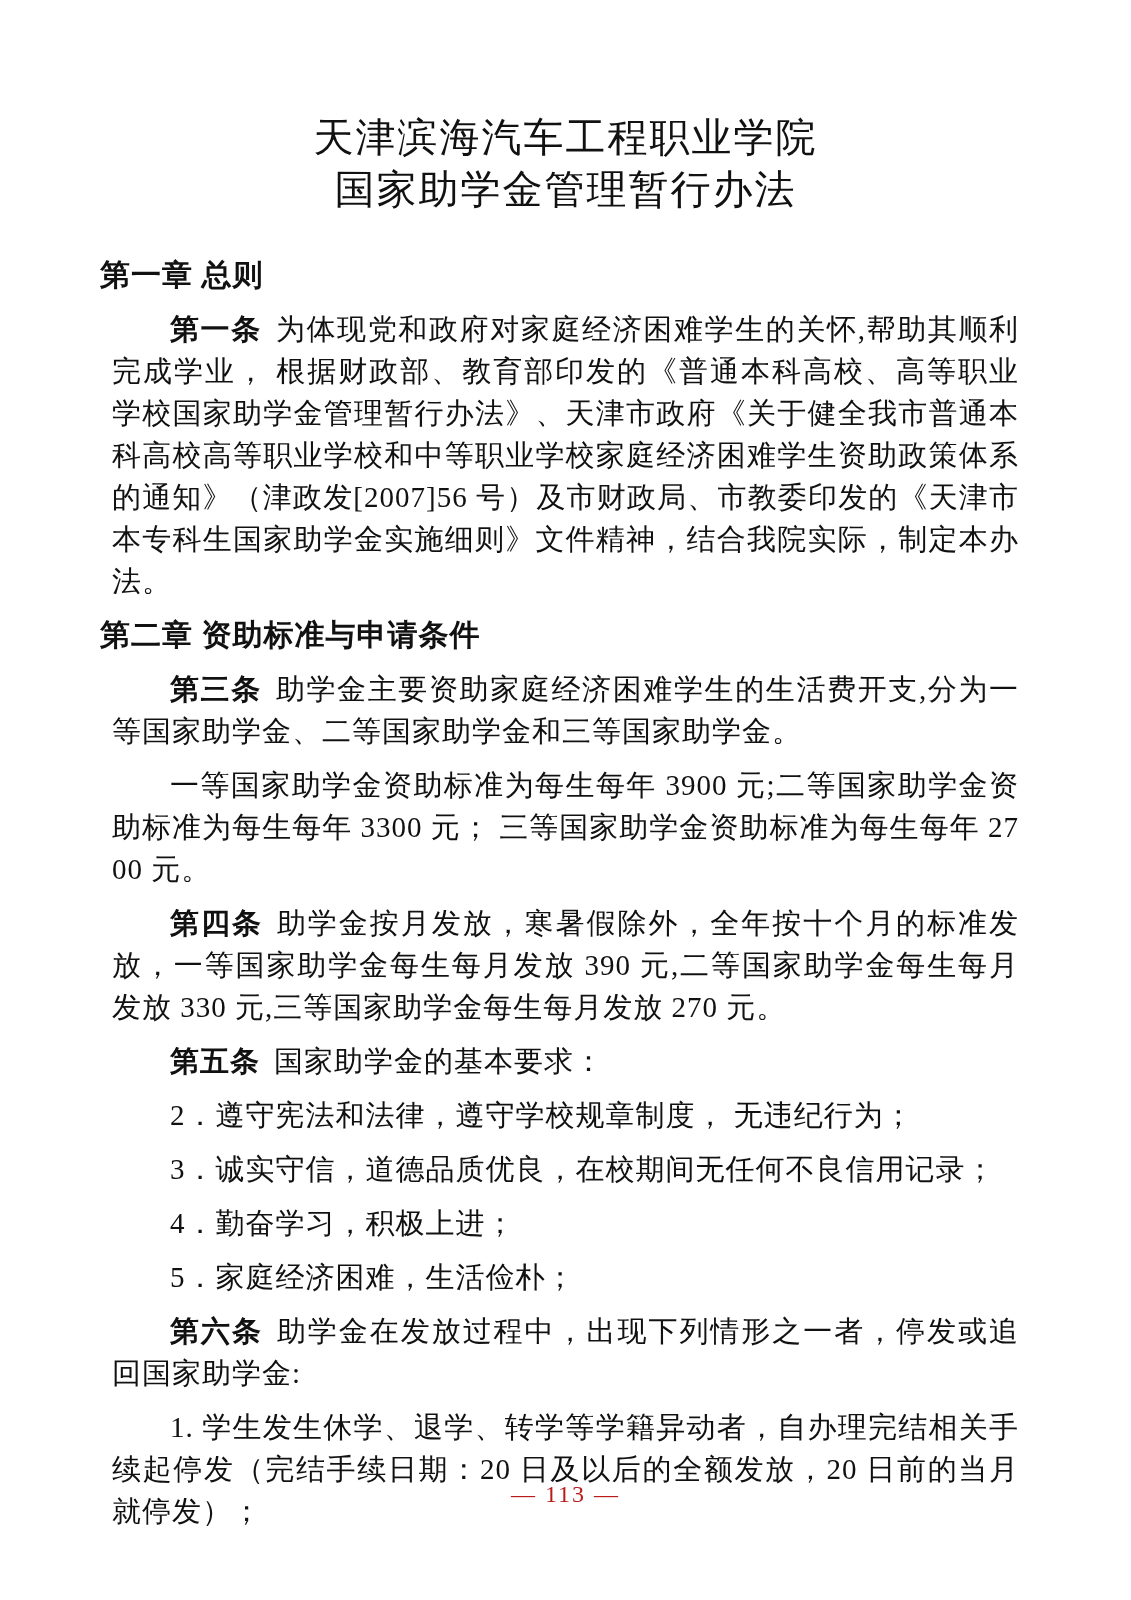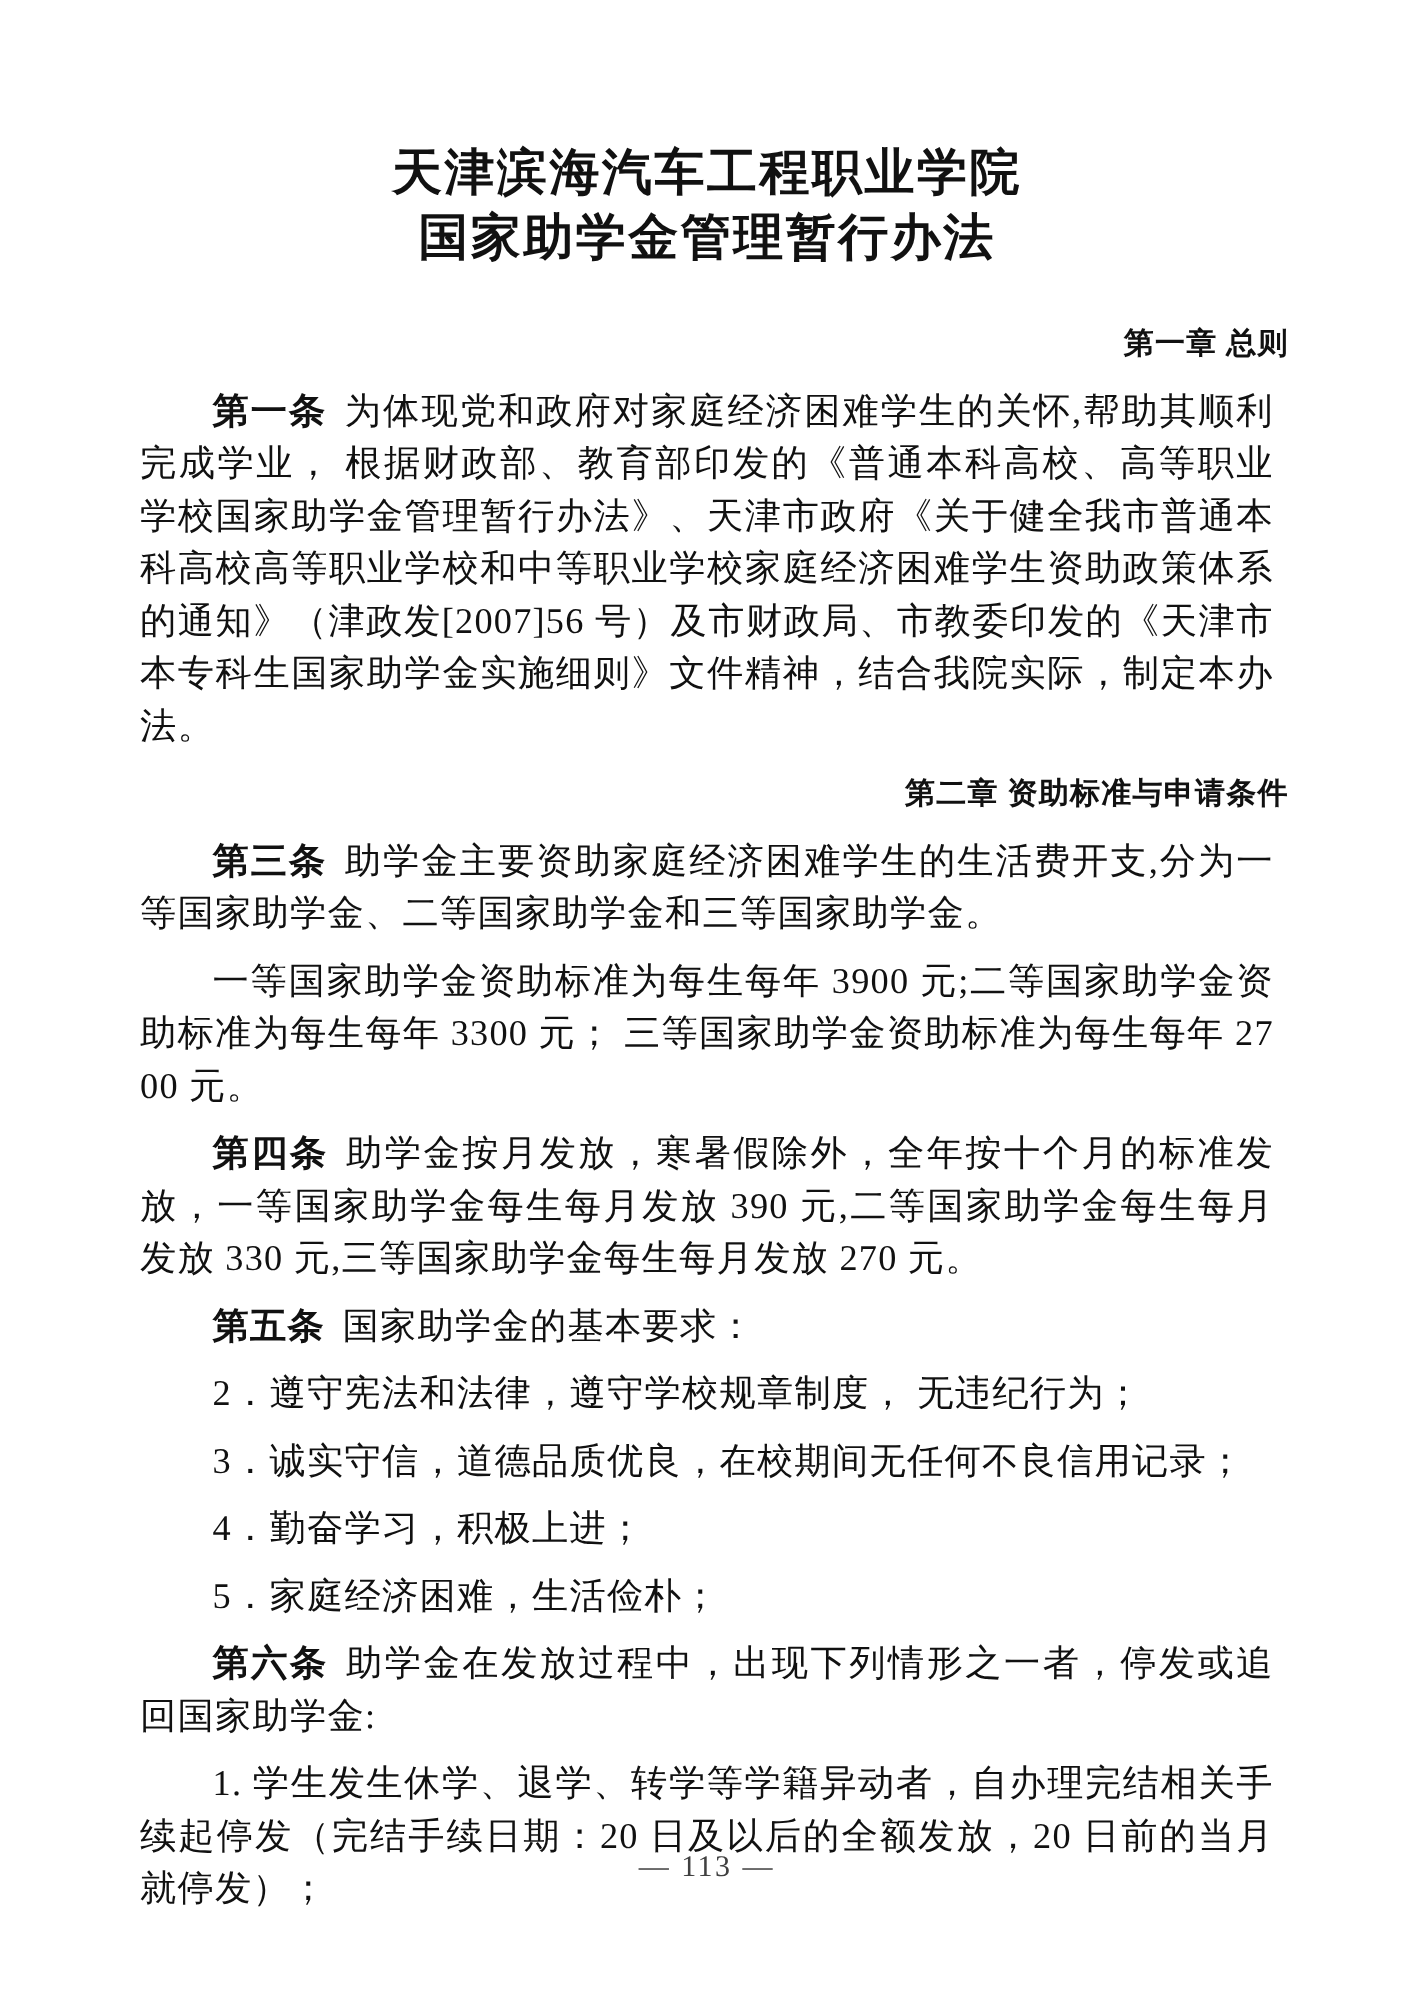--- a/index.html
+++ b/index.html
@@ -17,31 +17,31 @@
     padding: 0 100px;
     overflow: hidden;
     font-family: "Liberation Serif", "DejaVu Serif", serif;
     color: #111111;
   }
   .doc-title {
     margin: 112px 0 0 0;
     text-align: center;
     font-size: 40px;
     line-height: 52px;
-    font-weight: bold;
+    font-weight: normal;
     letter-spacing: 2px;
   }
   .doc-title .title-line {
     display: block;
   }
   .chapter-heading {
-    font-size: 24px;
+    font-size: 30px;
     line-height: 42px;
     font-weight: bold;
-    text-align: right;
+    text-align: left;
     margin: 0;
     letter-spacing: 1px;
   }
   .chapter-heading.first {
     margin-top: 38px;
   }
   .body-text {
     margin-top: 0;
   }
   .para {
@@ -58,21 +58,21 @@
     margin-right: 14px;
   }
   .page-number {
     position: absolute;
     left: 0;
     right: 0;
     bottom: 92px;
     text-align: center;
     font-size: 24px;
     letter-spacing: 2px;
-    color: #404040;
+    color: #b91c1c;
   }
 </style>
 </head>
 <body>
 
 <div class="page">
 
   <h1 class="doc-title">
     <span class="title-line">天津滨海汽车工程职业学院</span>
     <span class="title-line">国家助学金管理暂行办法</span>

